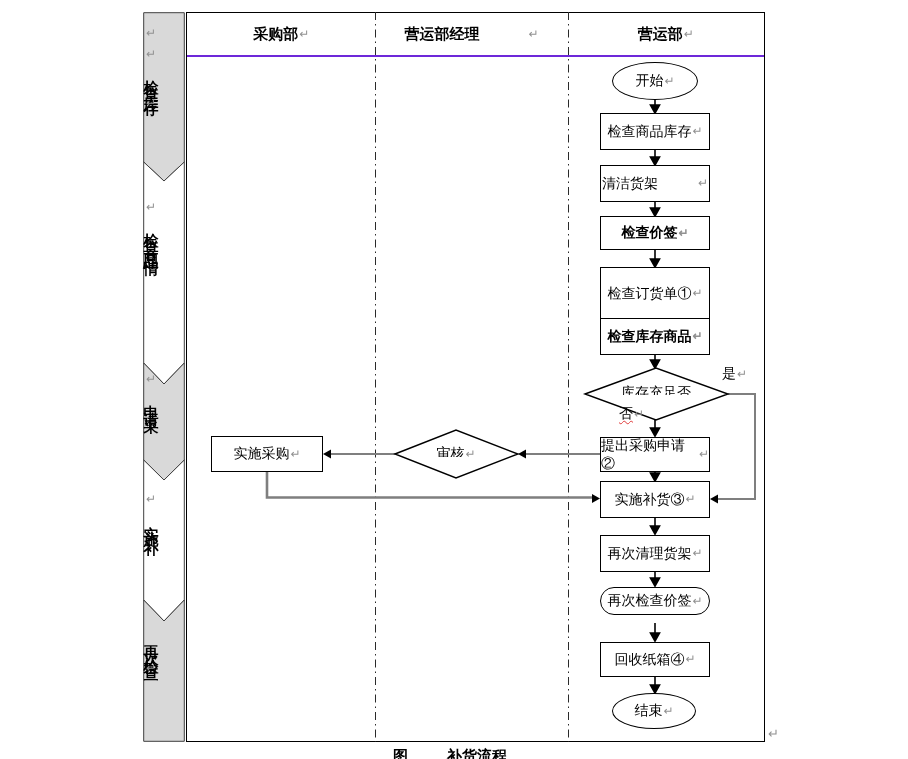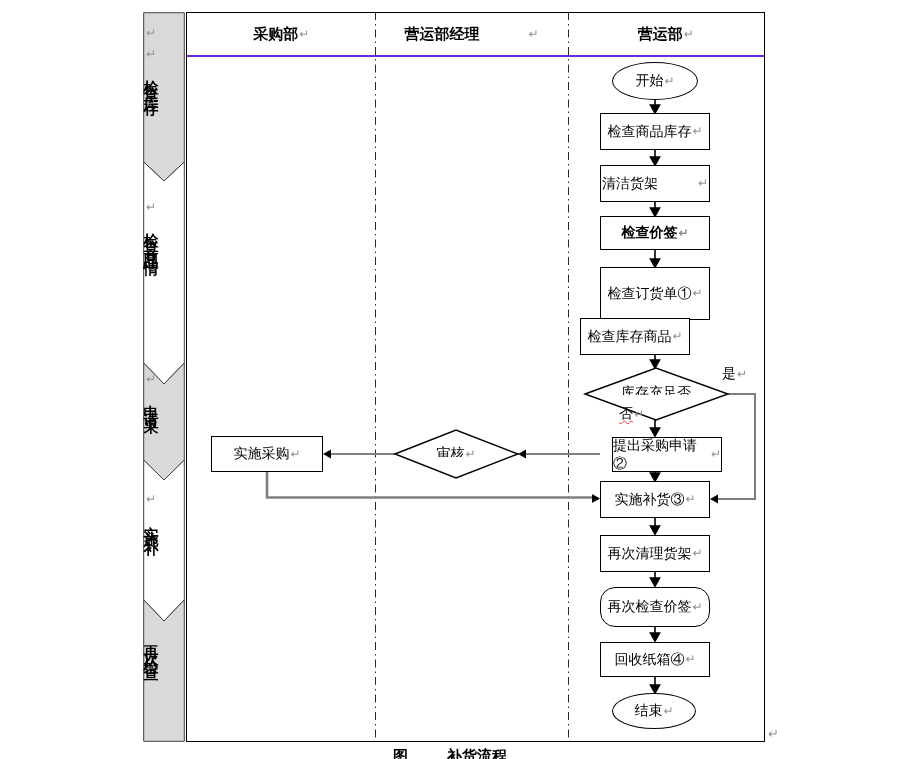--- a/index.html
+++ b/index.html
@@ -151,52 +151,52 @@
       <span class="mark">↵</span>
   </div>
   <div class="node-box" style="left:600px;top:216px;height:34px;font-weight:bold;">
     <span>检查价签</span>
       <span class="mark">↵</span>
   </div>
   <div class="node-box" style="left:600px;top:267px;height:53px;">
     <span>检查订货单①</span>
       <span class="mark">↵</span>
   </div>
-  <div class="node-box" style="left:580px;top:318px;height:37px;">
+  <div class="node-box" style="left:600px;top:318px;height:37px;font-weight:bold;">
     <span>检查库存商品</span>
       <span class="mark">↵</span>
   </div>
 
   <div class="diamond-text" style="left:601px;top:382px;width:110px;height:13px;">
     <span>库存充足否</span>
   </div>
   <div class="diamond-text" style="left:406px;top:443px;width:100px;height:14px;">
     <span>审核</span><span class="mark">↵</span>
   </div>
 
   <div class="edge-label" style="left:722px;top:365px;">
     <span>是</span><span class="mark">↵</span>
   </div>
   <div class="edge-label" style="left:619px;top:405px;">
     <span class="wavy">否</span><span class="mark">↵</span>
   </div>
 
-  <div class="node-box" style="left:600px;top:437px;height:35px;margin-left:12px;">
+  <div class="node-box" style="left:600px;top:437px;height:35px;">
     <span>提出采购申请②</span>
       <span class="mark">↵</span>
   </div>
   <div class="node-box" style="left:600px;top:481px;height:37px;">
     <span>实施补货③</span>
       <span class="mark">↵</span>
   </div>
   <div class="node-box" style="left:600px;top:535px;height:37px;">
     <span>再次清理货架</span>
       <span class="mark">↵</span>
   </div>
-  <div class="node-box" style="left:600px;top:587px;height:40px;border-radius:15px;">
+  <div class="node-box" style="left:600px;top:587px;height:28px;border-radius:15px;">
     <span>再次检查价签</span>
       <span class="mark">↵</span>
   </div>
   <div class="node-box" style="left:600px;top:642px;height:35px;">
     <span>回收纸箱④</span>
       <span class="mark">↵</span>
   </div>
 
   <div class="oval" style="left:612px;top:693px;width:84px;height:36px;">
     <span>结束</span>

